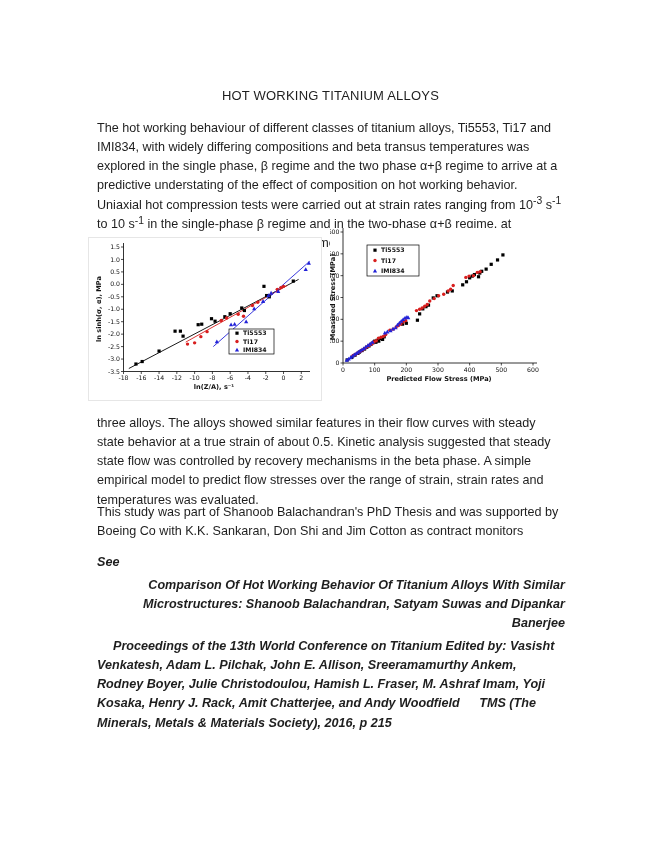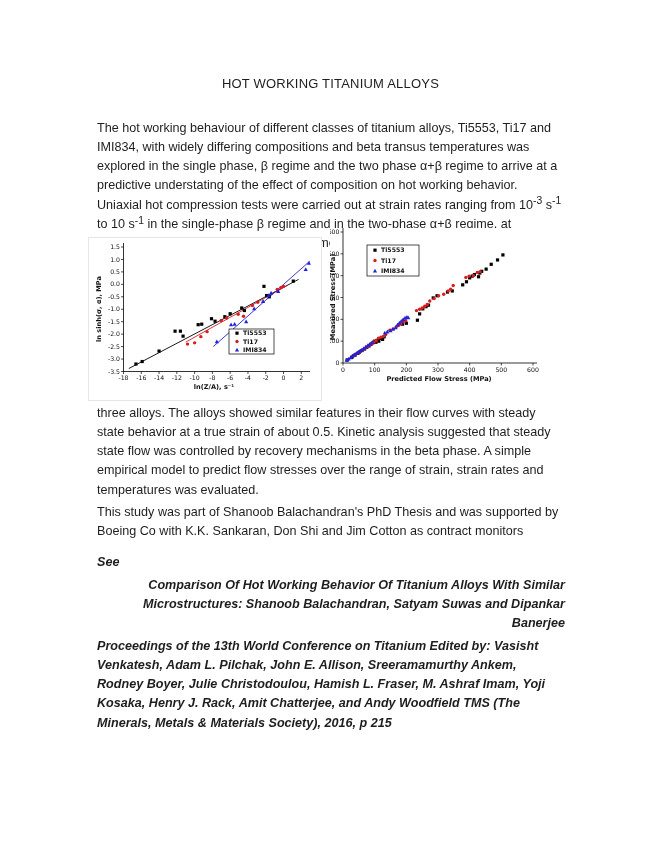--- a/index.html
+++ b/index.html
@@ -5,34 +5,34 @@
   html,body{margin:0;padding:0;background:#ffffff;}
   .page{
     position:relative;
     width:661px;height:856px;
     background:#ffffff;
     font-family:"Liberation Sans",sans-serif;
     color:#1e1e1e;
     overflow:hidden;
   }
   .page-title{
-    position:absolute;top:76px;left:0;width:661px;
+    position:absolute;top:88px;left:0;width:661px;
     text-align:center;font-size:13px;font-weight:400;letter-spacing:0.2px;
   }
   .para{
     position:absolute;left:97px;width:468px;
     font-size:12.6px;line-height:19.3px;text-align:left;
   }
   .p1{top:106px;}
-  .p2{top:391px;}
+  .p2{top:401px;}
   .p3{top:490px;}
   .see{top:537px;font-weight:700;font-style:italic;margin-top:16px;}
   .cit1{top:563px;font-weight:700;font-style:italic;text-align:right;}
   .cit2{top:624px;font-style:italic;}
-  .bi{font-weight:700;font-style:italic;}
+  .bi{font-weight:700;font-style:italic;margin-left:16px;}
   .it{font-weight:700;font-style:italic;}
   sup.ss{
     font-size:0.82em;vertical-align:baseline;position:relative;top:-0.42em;line-height:0;
   }
   figure.figs{margin:0;position:absolute;left:0;top:228px;width:661px;height:172px;}
   .fig-left{
     position:absolute;left:88px;top:9px;
     border:1px solid #e6e6e6;background:#fff;
   }
   .fig-right{

